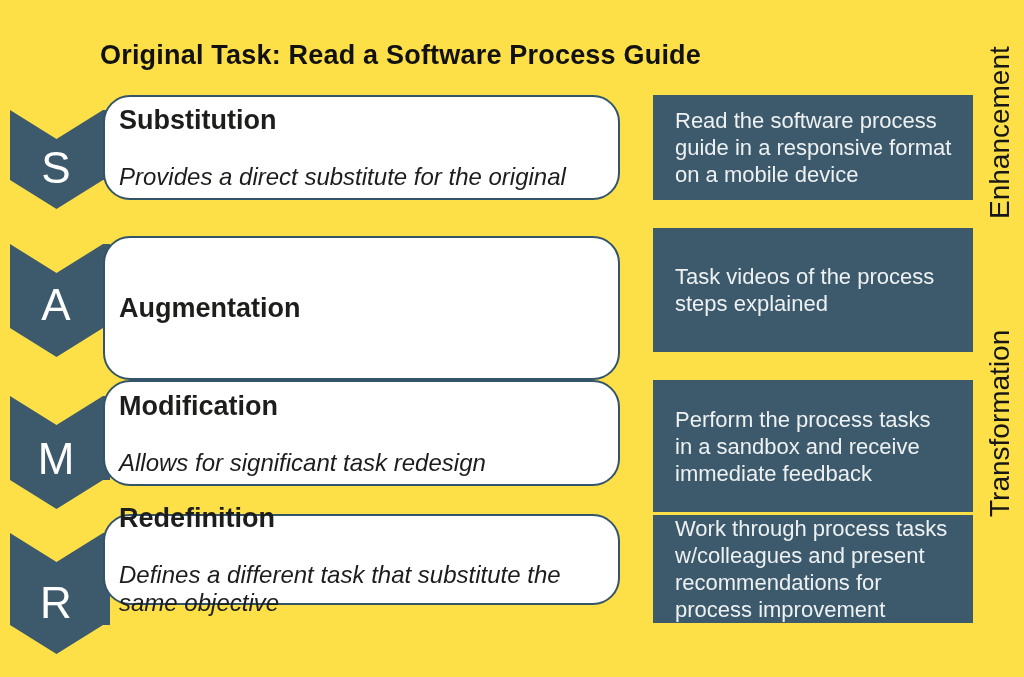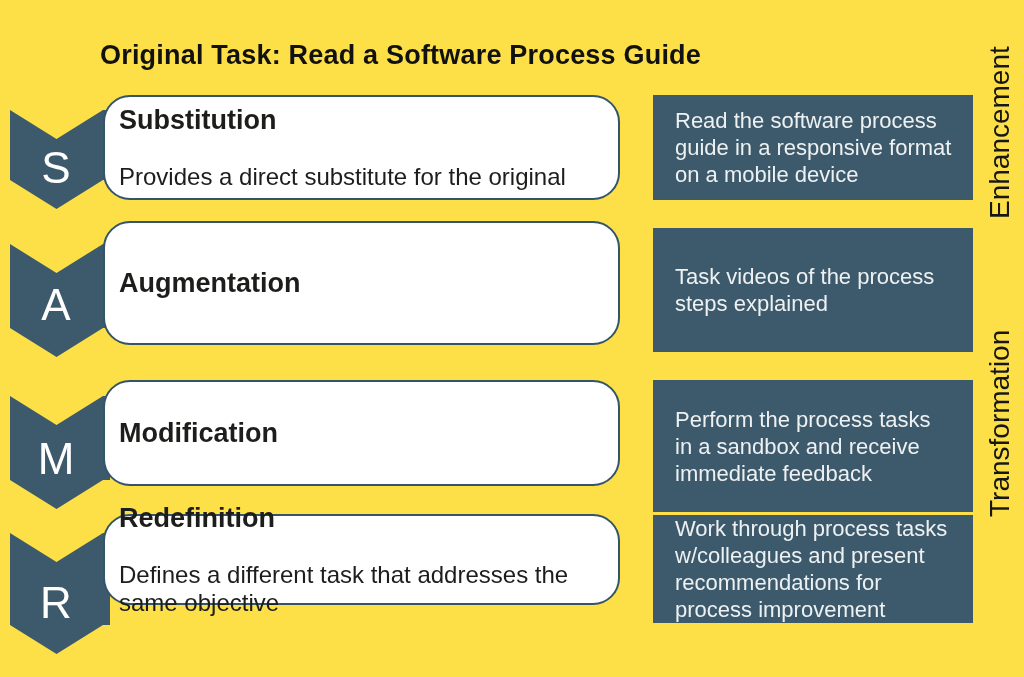--- a/index.html
+++ b/index.html
@@ -19,36 +19,36 @@
     text-anchor:middle;dominant-baseline:central;
   }
   
   .wbox{
     position:absolute;left:103px;width:517px;background:#ffffff;
     border:2.5px solid #335469;border-radius:27px;box-sizing:border-box;
     display:flex;flex-direction:column;justify-content:center;
     padding:10px 10px 10px 14px;z-index:2;gap:21px;
   }
   .wbox .h{font-size:27px;font-weight:700;line-height:32px;color:#1d1d1b;}
-  .wbox .d{font-size:24px;font-weight:400;line-height:28px;color:#1d1d1b;margin-top:6px;}
+  .wbox .d{font-size:24px;font-weight:400;line-height:28px;color:#1d1d1b;margin-top:6px;font-style:italic;}
   
   .dbox{
     position:absolute;left:653px;width:320px;background:#3d5a6c;box-sizing:border-box;
     display:flex;align-items:center;padding:8px 20px 8px 22px;
   }
   .dbox .t{font-size:22px;font-weight:400;line-height:27px;color:#eef1f2;}
   
   .vlabel{position:absolute;width:0;height:0;}
   .vlabel span{
     display:block;white-space:nowrap;font-size:28px;color:#161616;
     transform:translate(-50%,-50%) rotate(-90deg);
   }
   
   .r0.wbox{top:95px;height:105px;}
-  .r1.wbox{top:221px;height:124px;}
+  .r1.wbox{top:236px;height:144px;}
   .r2.wbox{top:380px;height:106px;}
   .r3.wbox{top:514px;height:91px;}
   .r0.dbox{top:95px;height:105px;}
   .r1.dbox{top:228px;height:124px;}
   .r2.dbox{top:380px;height:132px;}
   .r3.dbox{top:515px;height:108px;}
   .r0.chev{top:110px;}
   .r1.chev{top:244px;}
   .r2.chev{top:396px;}
   .r3.chev{top:533px;}
@@ -82,32 +82,33 @@
   <div class="dbox r1">
     <div class="t">Task videos of the process steps explained</div>
   </div>
 
   <svg class="chev r2" width="100" height="113" viewBox="0 0 100 113">
     <polygon points="0,0 46.5,29 93,0 100,0 100,84 93,84 46.5,113 0,84"></polygon>
     <text x="46" y="62">M</text>
   </svg>
   <div class="wbox r2">
     <div class="h">Modification</div>
+    <div class="d">Allows for significant task redesign</div>
   </div>
   <div class="dbox r2">
     <div class="t">Perform the process tasks in a sandbox and receive immediate feedback</div>
   </div>
 
   <svg class="chev r3" width="100" height="121" viewBox="0 0 100 121">
     <polygon points="0,0 46.5,29 93,0 100,0 100,92 93,92 46.5,121 0,92"></polygon>
     <text x="46" y="69">R</text>
   </svg>
   <div class="wbox r3">
     <div class="h">Redefinition</div>
-    <div class="d">Defines a different task that addresses the same objective</div>
+    <div class="d">Defines a different task that substitute the same objective</div>
   </div>
   <div class="dbox r3">
     <div class="t">Work through process tasks w/colleagues and present recommendations for process improvement</div>
   </div>
 
   <div class="vlabel" style="left:1000px;top:219px;">
     <span>Enhancement</span>
   </div>
   <div class="vlabel" style="left:1000px;top:517px;">
     <span>Transformation</span>

